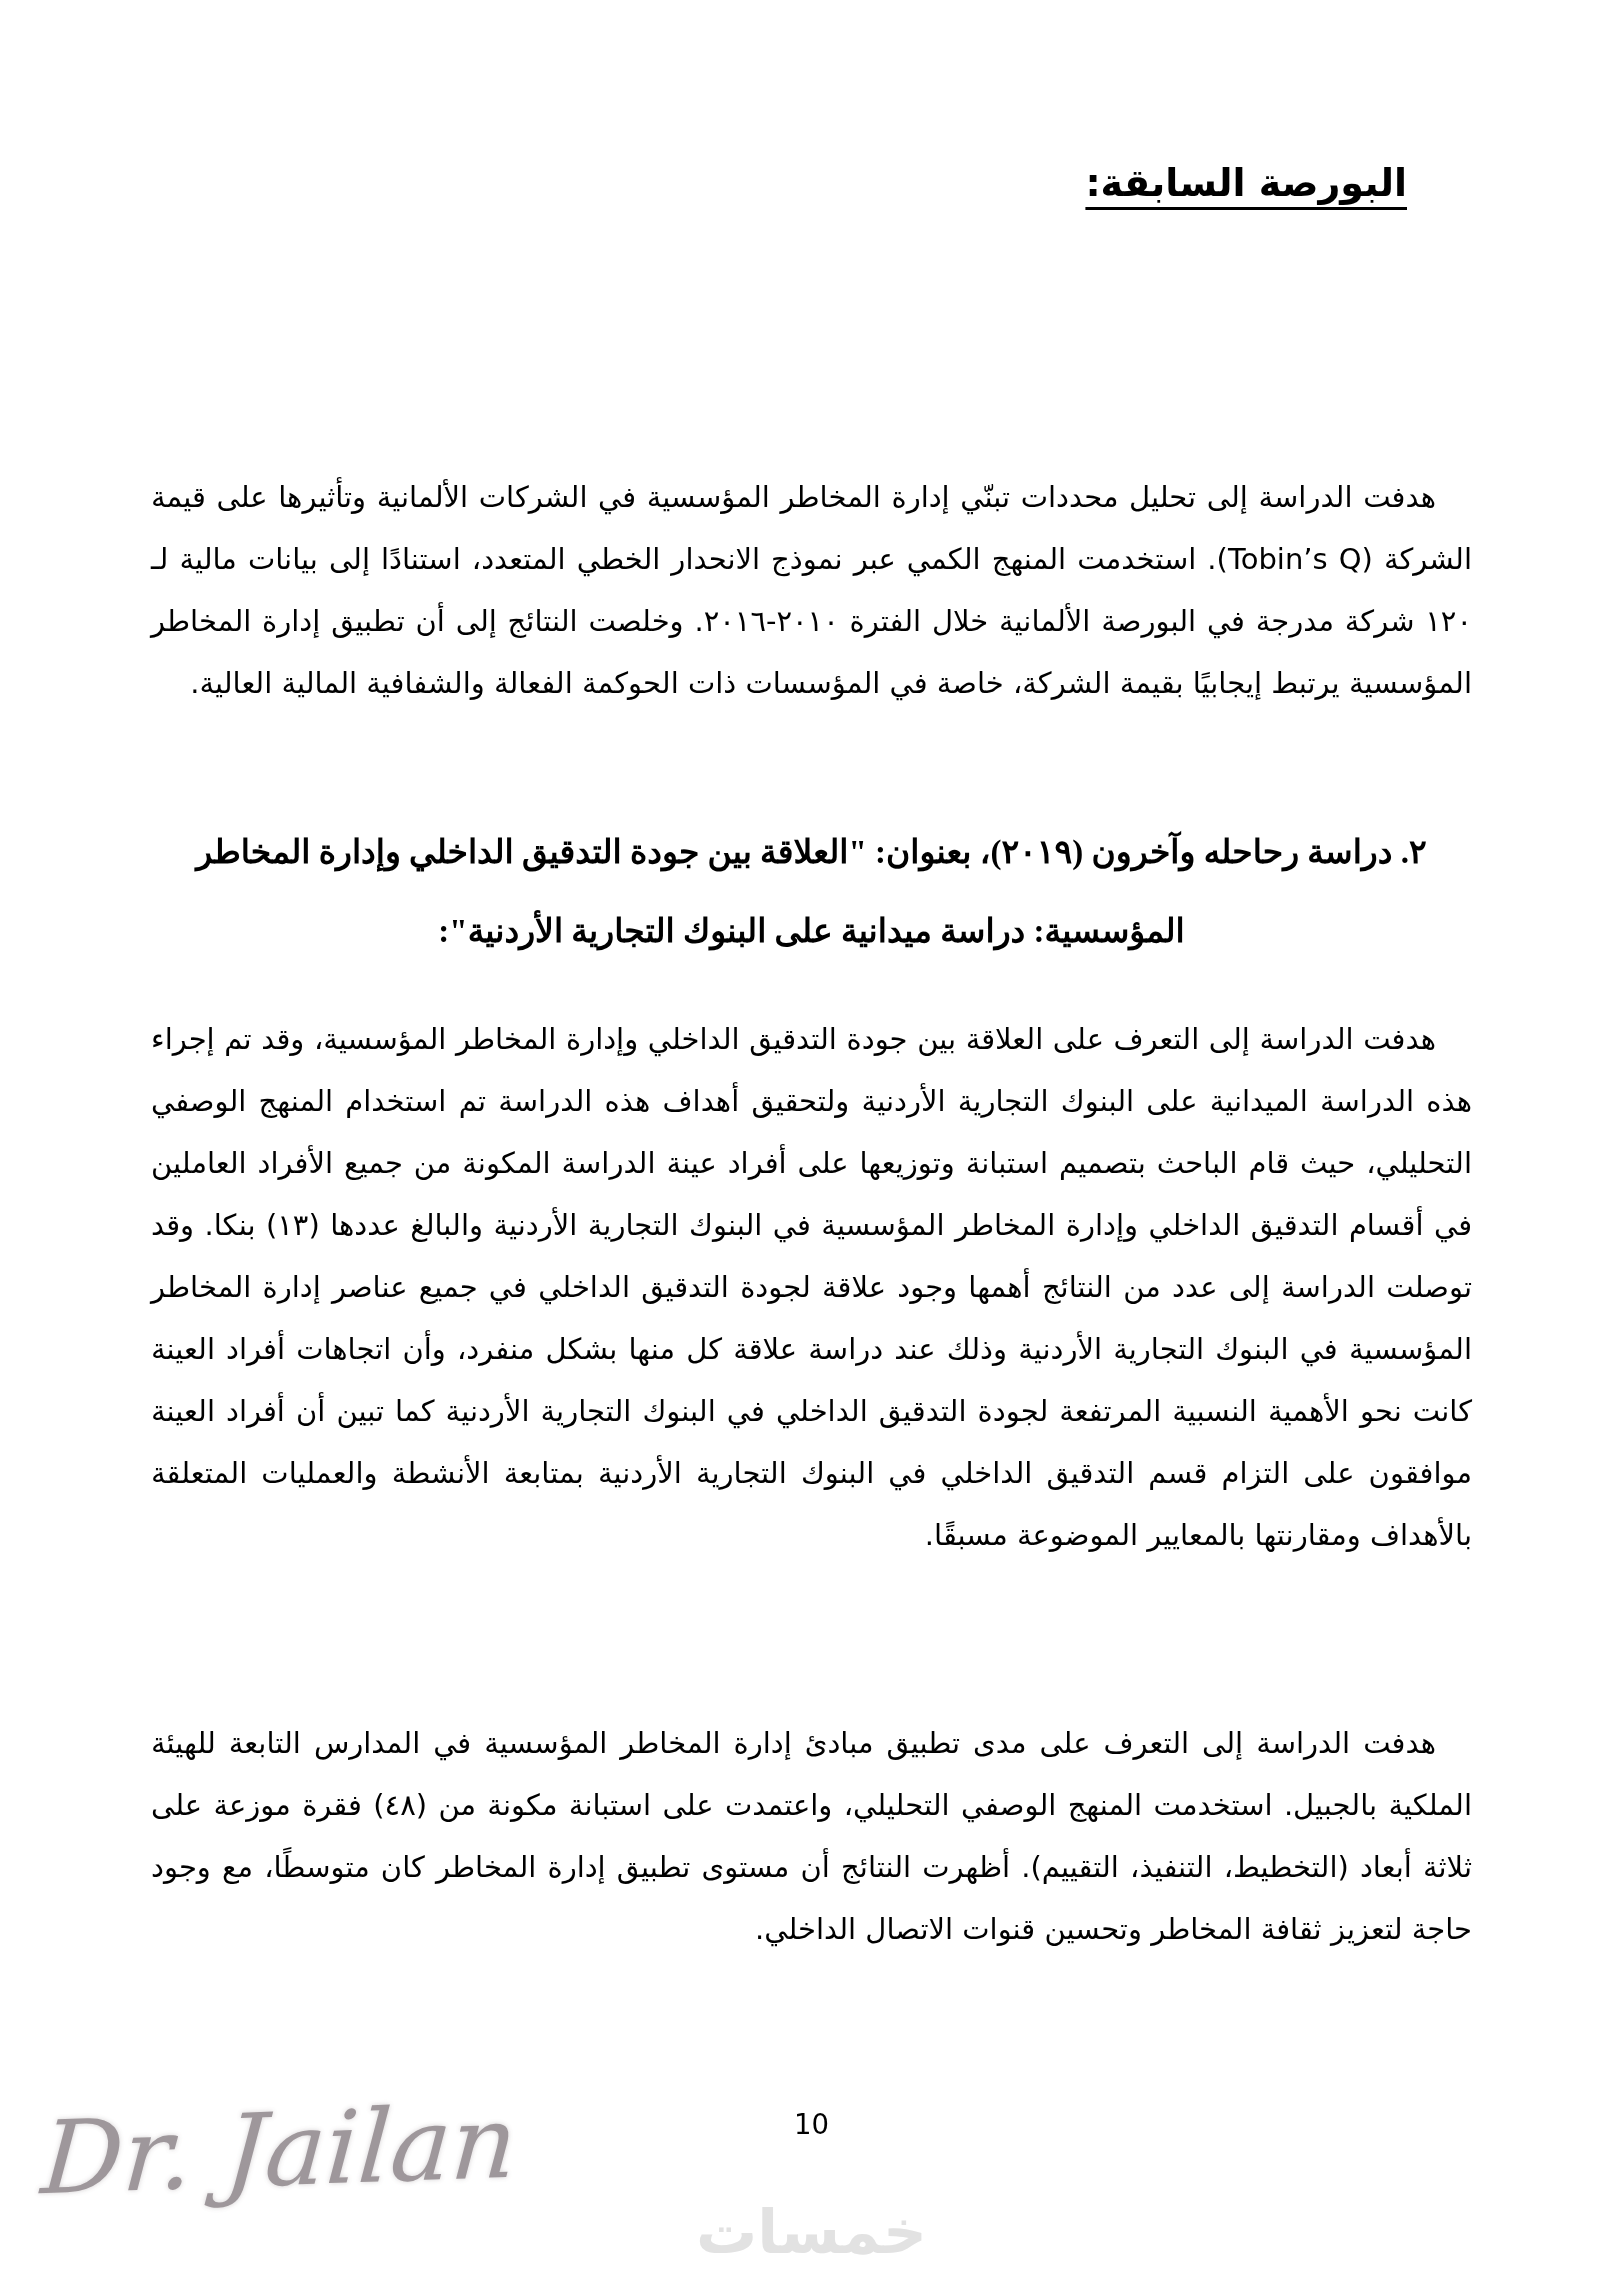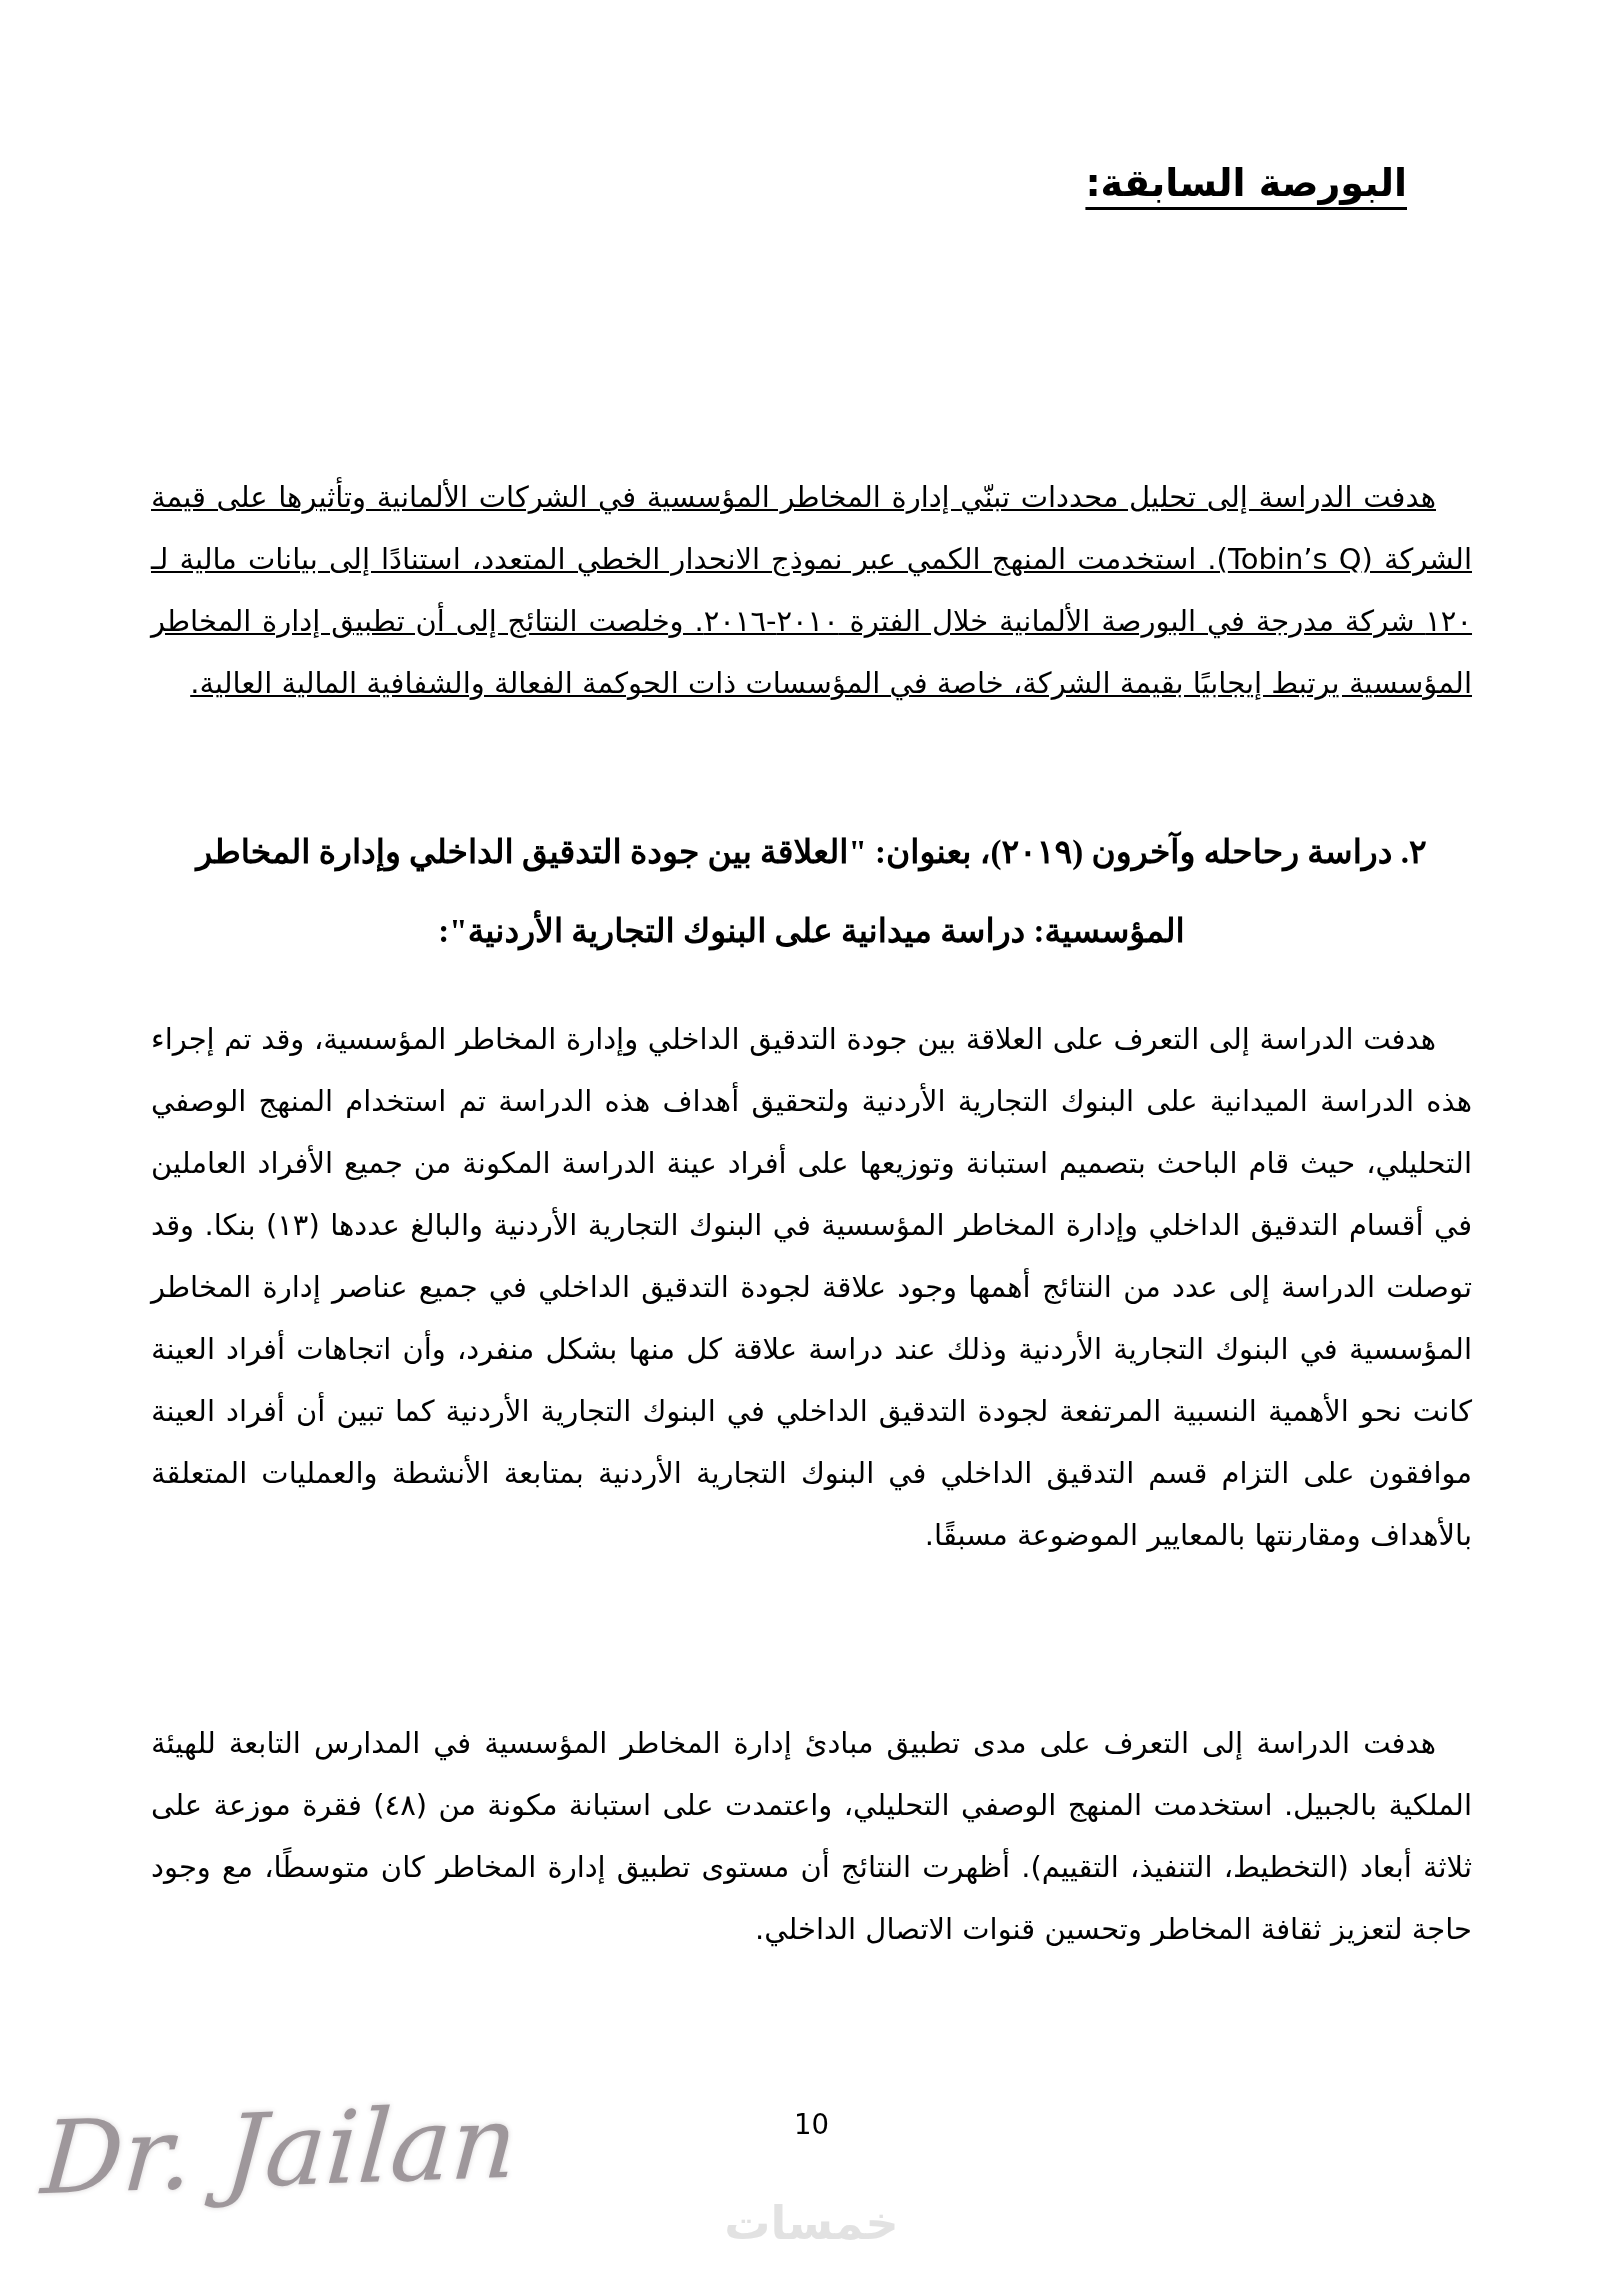--- a/index.html
+++ b/index.html
@@ -38,21 +38,21 @@
   .heading-3{top:1598px;}
   .study-body{
     position:absolute;
     left:151px;
     right:151px;
     font-size:29px;
     line-height:62px;
     text-align:justify;
     text-indent:36px;
   }
-  .body-1{top:466px;text-decoration:underline;}
+  .body-1{top:466px;}
   .body-2{top:1008px;}
   .body-3{top:1712px;}
   .page-number{
     position:absolute;
     top:2108px;
     left:0;
     width:100%;
     text-align:center;
     font-size:27.5px;
     direction:ltr;
@@ -71,21 +71,21 @@
     text-shadow:0 0 5.2px rgba(142,134,138,0.45);
     direction:ltr;
     white-space:nowrap;
   }
   .brand-watermark{
     position:absolute;
     top:2196px;
     left:0;
     width:100%;
     text-align:center;
-    font-size:46px;
+    font-size:61px;
     font-weight:bold;
     color:#e2e2e2;
     direction:rtl;
   }
 </style>
 </head>
 <body>
 
 <div class="page">
 

